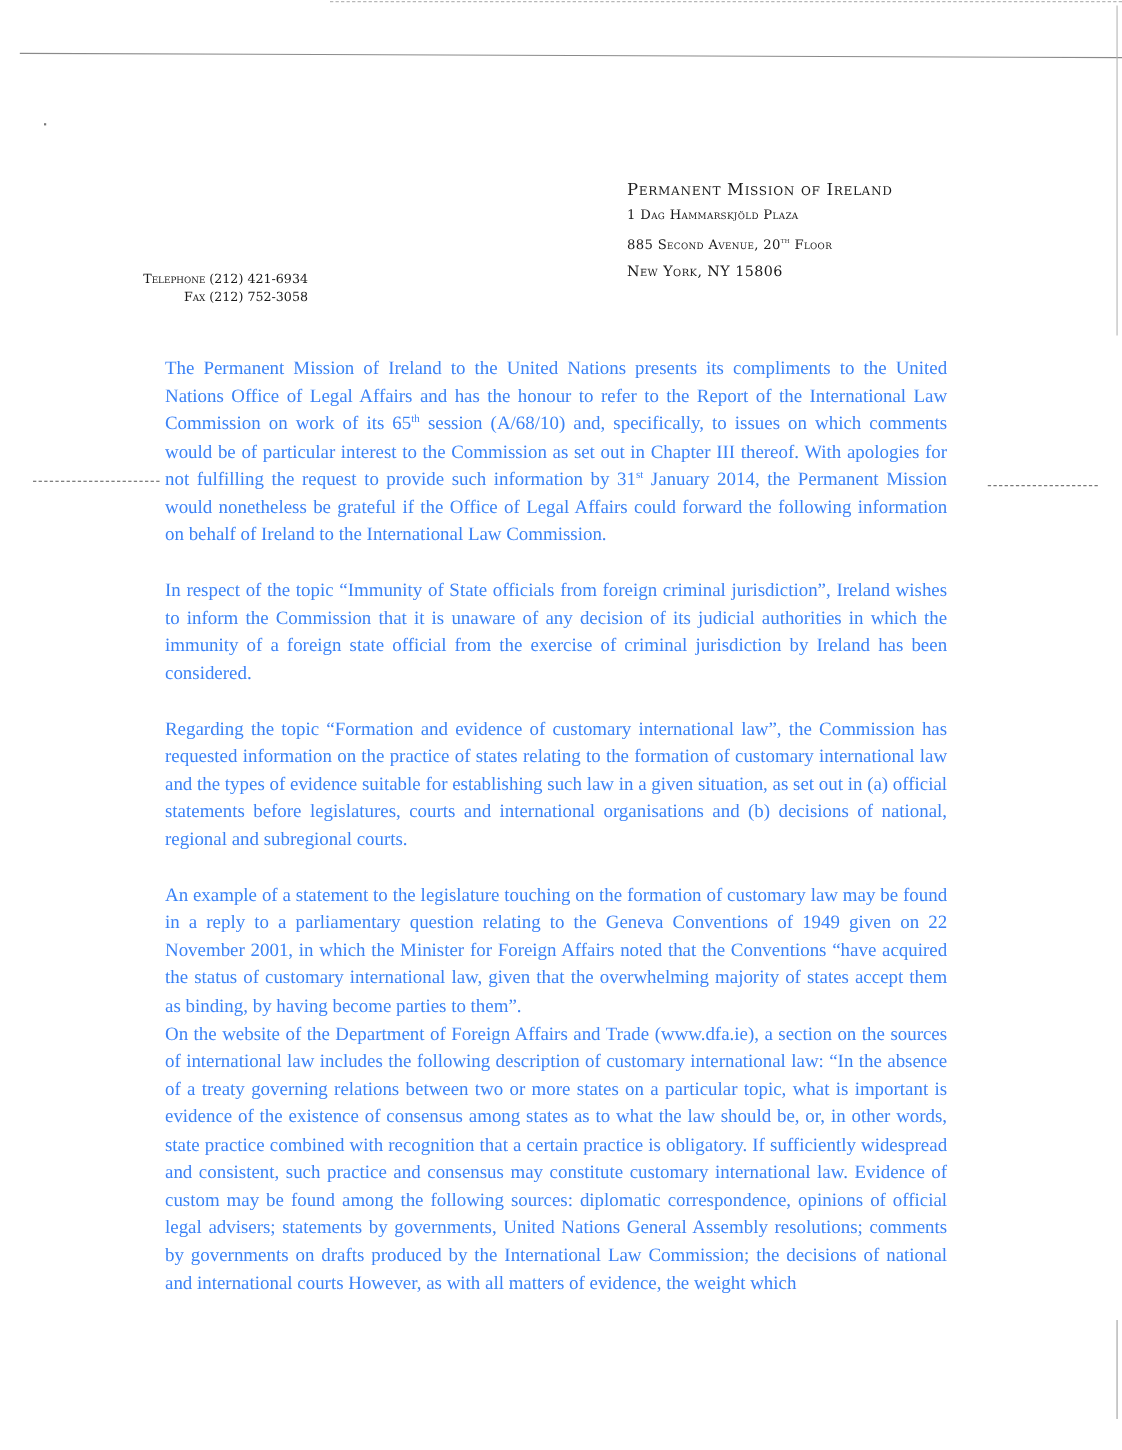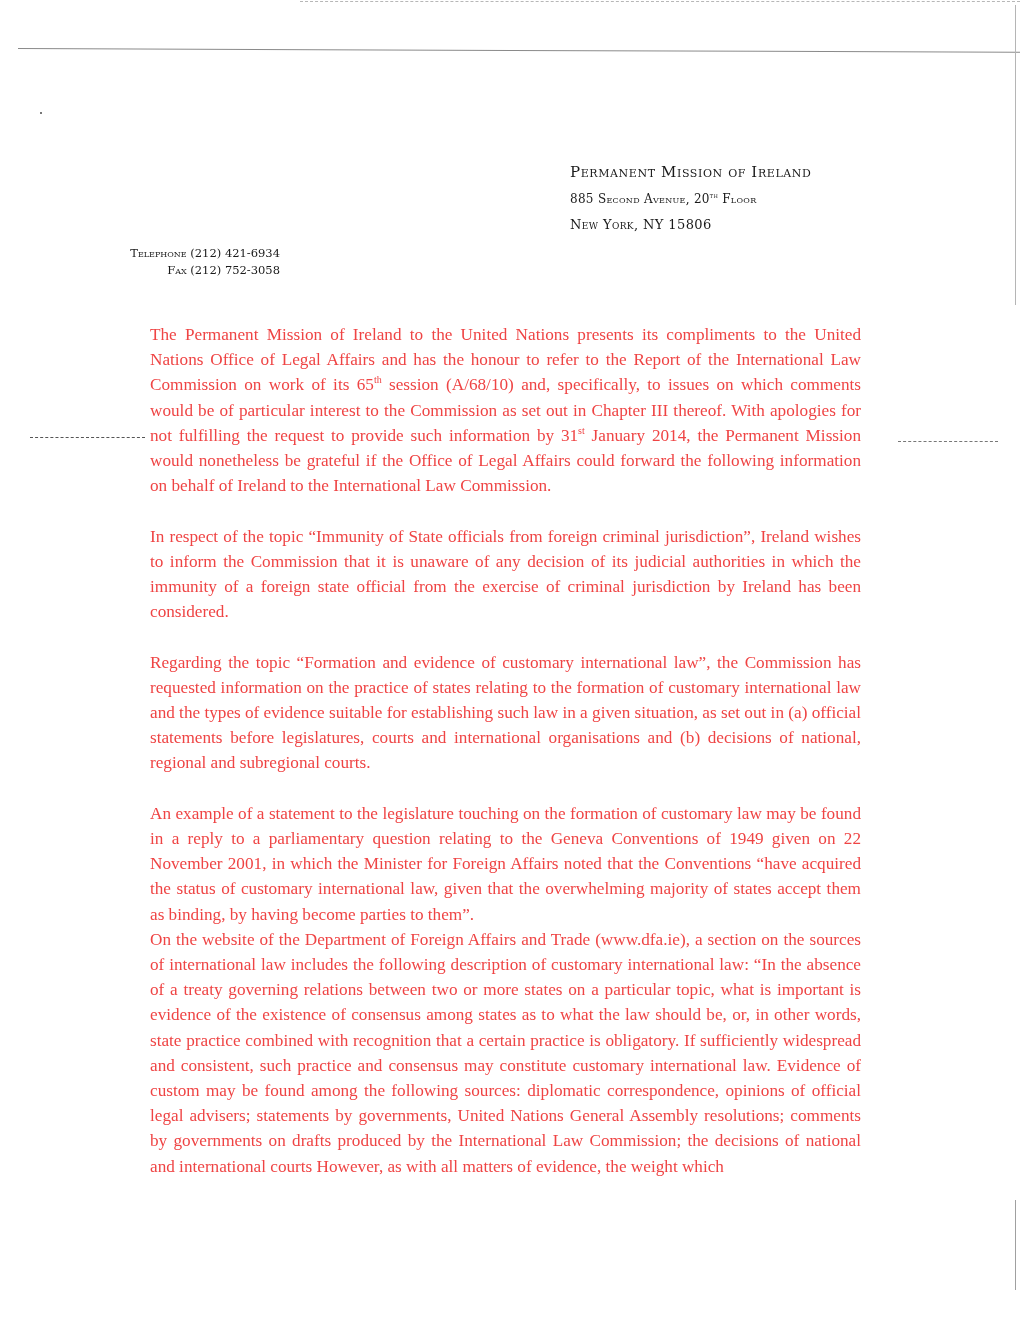--- a/index.html
+++ b/index.html
@@ -105,21 +105,21 @@
     .contact .c-line { display: block; white-space: nowrap; }
     .body-text {
       position: absolute;
       left: 150px;
       top: 322px;
       width: 711px;
       font-family: "Liberation Serif", serif;
       font-size: 17.2px;
       line-height: 25.2px;
       text-align: justify;
-      color: #ef4444;
+      color: #3b82f6;
     }
     .body-text p {
       margin: 0 0 25.2px 0;
     }
     .body-text p.tight {
       margin-bottom: 0;
     }
     .body-text sup {
       font-size: 10px;
       line-height: 0;
@@ -134,20 +134,21 @@
   <div class="scan-topline"></div>
   <div class="scan-rightedge"></div>
   <div class="scan-rightedge lower"></div>
   <div class="scan-mark-left"></div>
   <div class="scan-dash-left"></div>
   <div class="scan-dash-right"></div>
 </div>
 
 <div class="letterhead">
   <span class="lh-line lh-l1">Permanent Mission of Ireland</span>
+  <span class="lh-line lh-l3">1 Dag Hammarskjöld Plaza</span>
   <span class="lh-line lh-l4"><span>885 Second Avenue, 20</span><sup>th</sup><span> Floor</span></span>
   <span class="lh-line lh-l5">New York, NY 15806</span>
 </div>
 
 <div class="contact">
   <span class="c-line">Telephone (212) 421-6934</span>
   <span class="c-line">Fax (212) 752-3058</span>
 </div>
 
 <div class="body-text">

